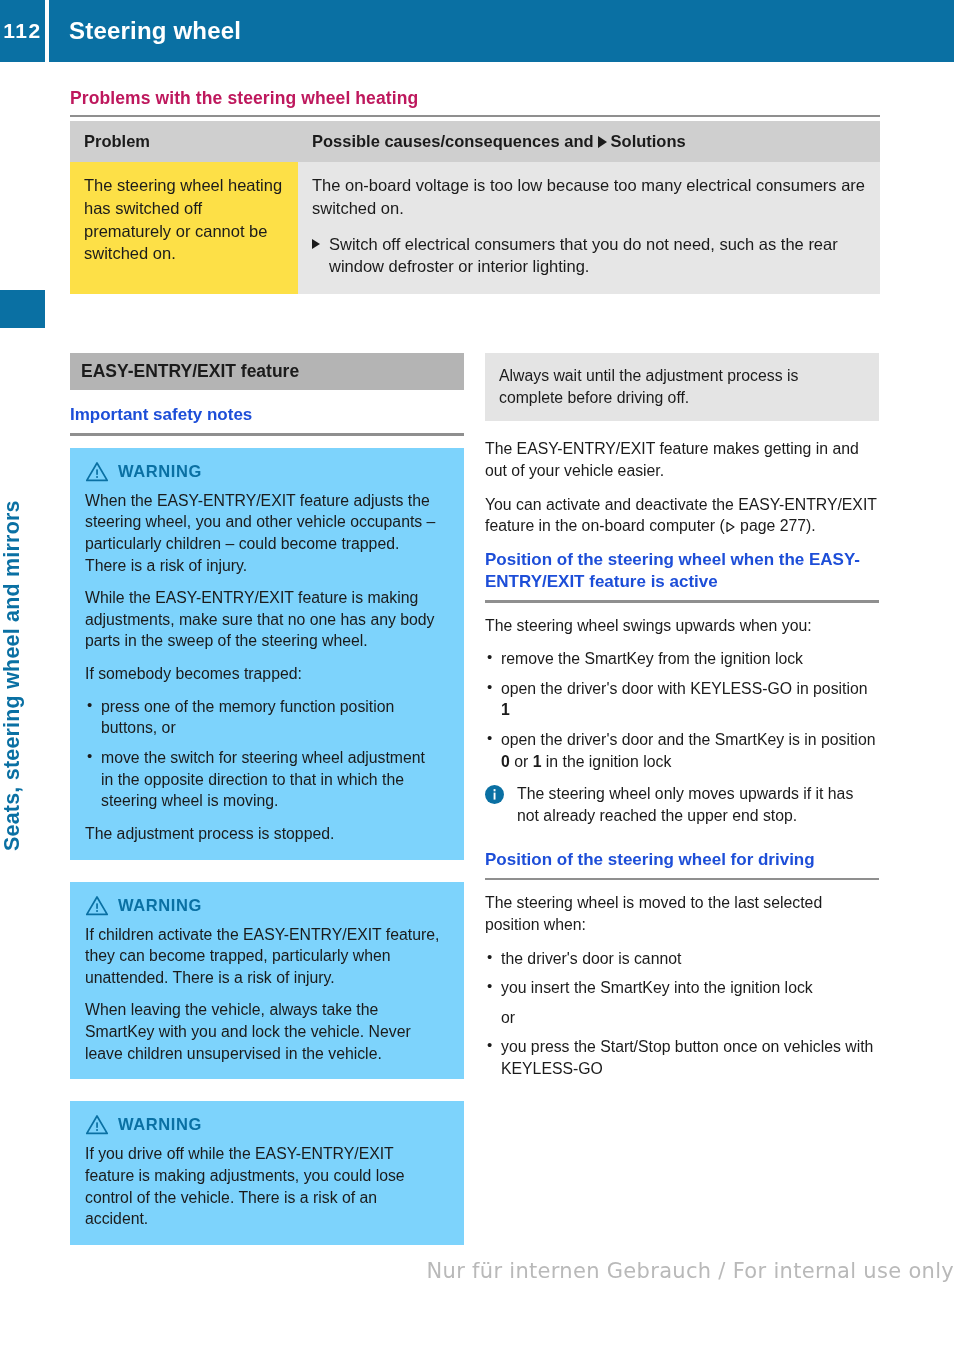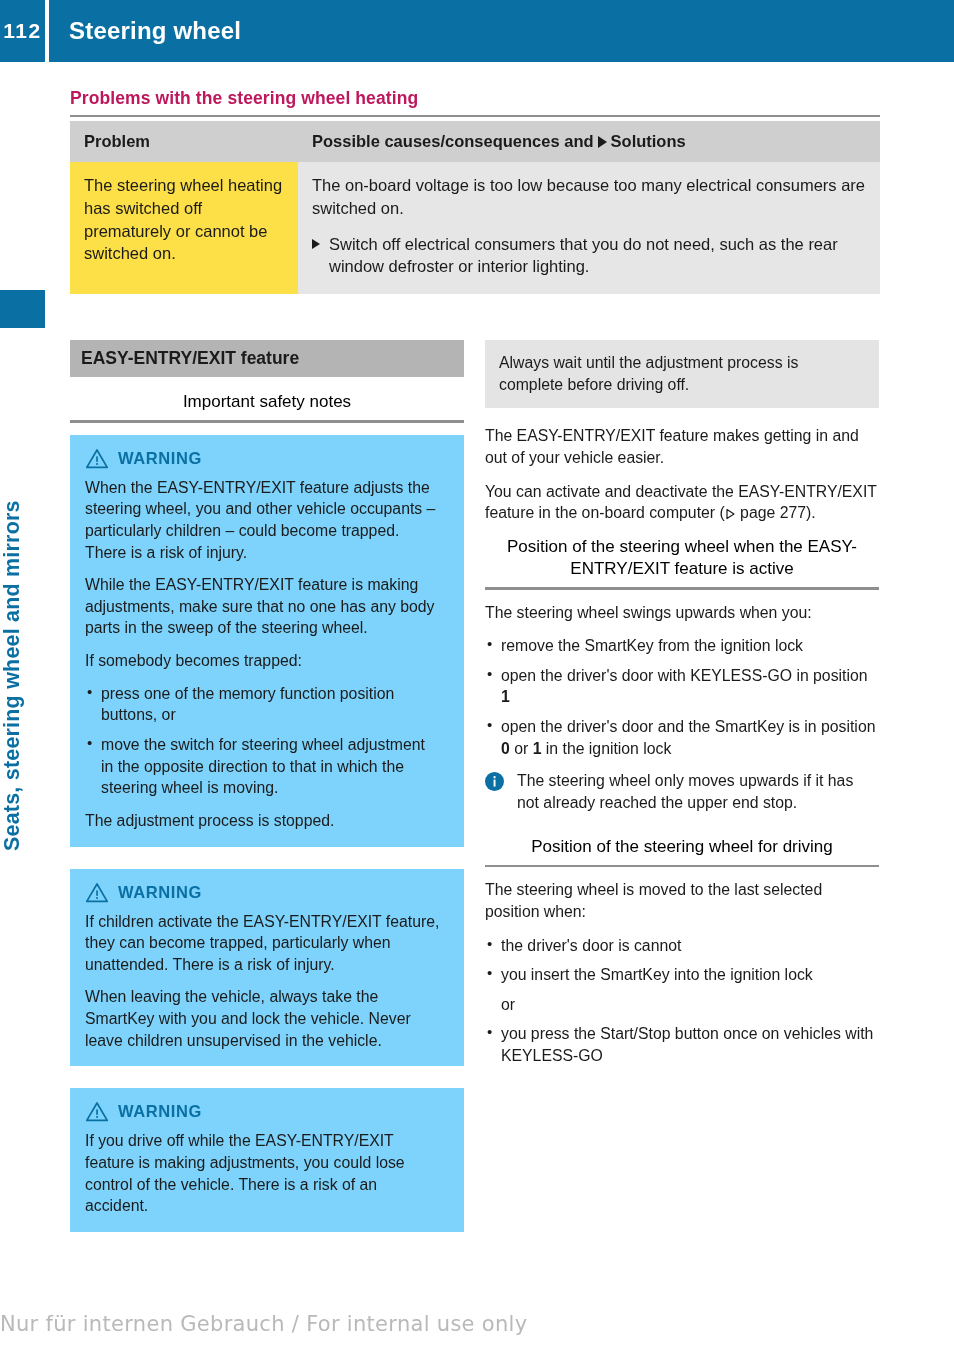--- a/index.html
+++ b/index.html
@@ -154,42 +154,41 @@
     border-left: 8px solid #1b1b1b;
     border-top: 5.5px solid transparent;
     border-bottom: 5.5px solid transparent;
   }
   .solution-step .step-text { flex: 1; }
 
   
   .columns {
     position: absolute;
     left: 70px;
-    top: 340px;
+    top: 353px;
     width: 810px;
     display: flex;
     gap: 21px;
   }
   .col { width: 394px; }
 
   .band-title {
     background: #b4b4b4;
     font-size: 17.5px;
     font-weight: bold;
     padding: 8px 10px 8px 11px;
     color: #1b1b1b;
     margin-bottom: 14px;
   }
   .sub-head {
     font-size: 17px;
-    font-weight: normal;
-    color: #000000;
+    font-weight: bold;
+    color: #1d4ed8;
     margin: 0 0 7px 0;
     line-height: 1.3;
-    text-align: center;
   }
   .sub-rule {
     height: 2.5px;
     background: #8f8f8f;
     margin-bottom: 12px;
   }
 
   
   .warn-box {
     background: #7dd3fc;
@@ -284,23 +283,23 @@
     vertical-align: -2px;
   }
   .pg-ref-outline svg { display:block; }
 
   b.valpos { font-weight: bold; }
 
   
   .watermark {
     position: absolute;
     left: 0;
-    top: 1312px;
+    top: 1259px;
     width: 954px;
-    text-align: left;
+    text-align: right;
     font-size: 21px;
     color: #b9b9b9;
     letter-spacing: 0.3px;
     font-family: "DejaVu Sans", sans-serif;
   }
 </style>
 </head>
 <body>
 
 <div class="page-header">

